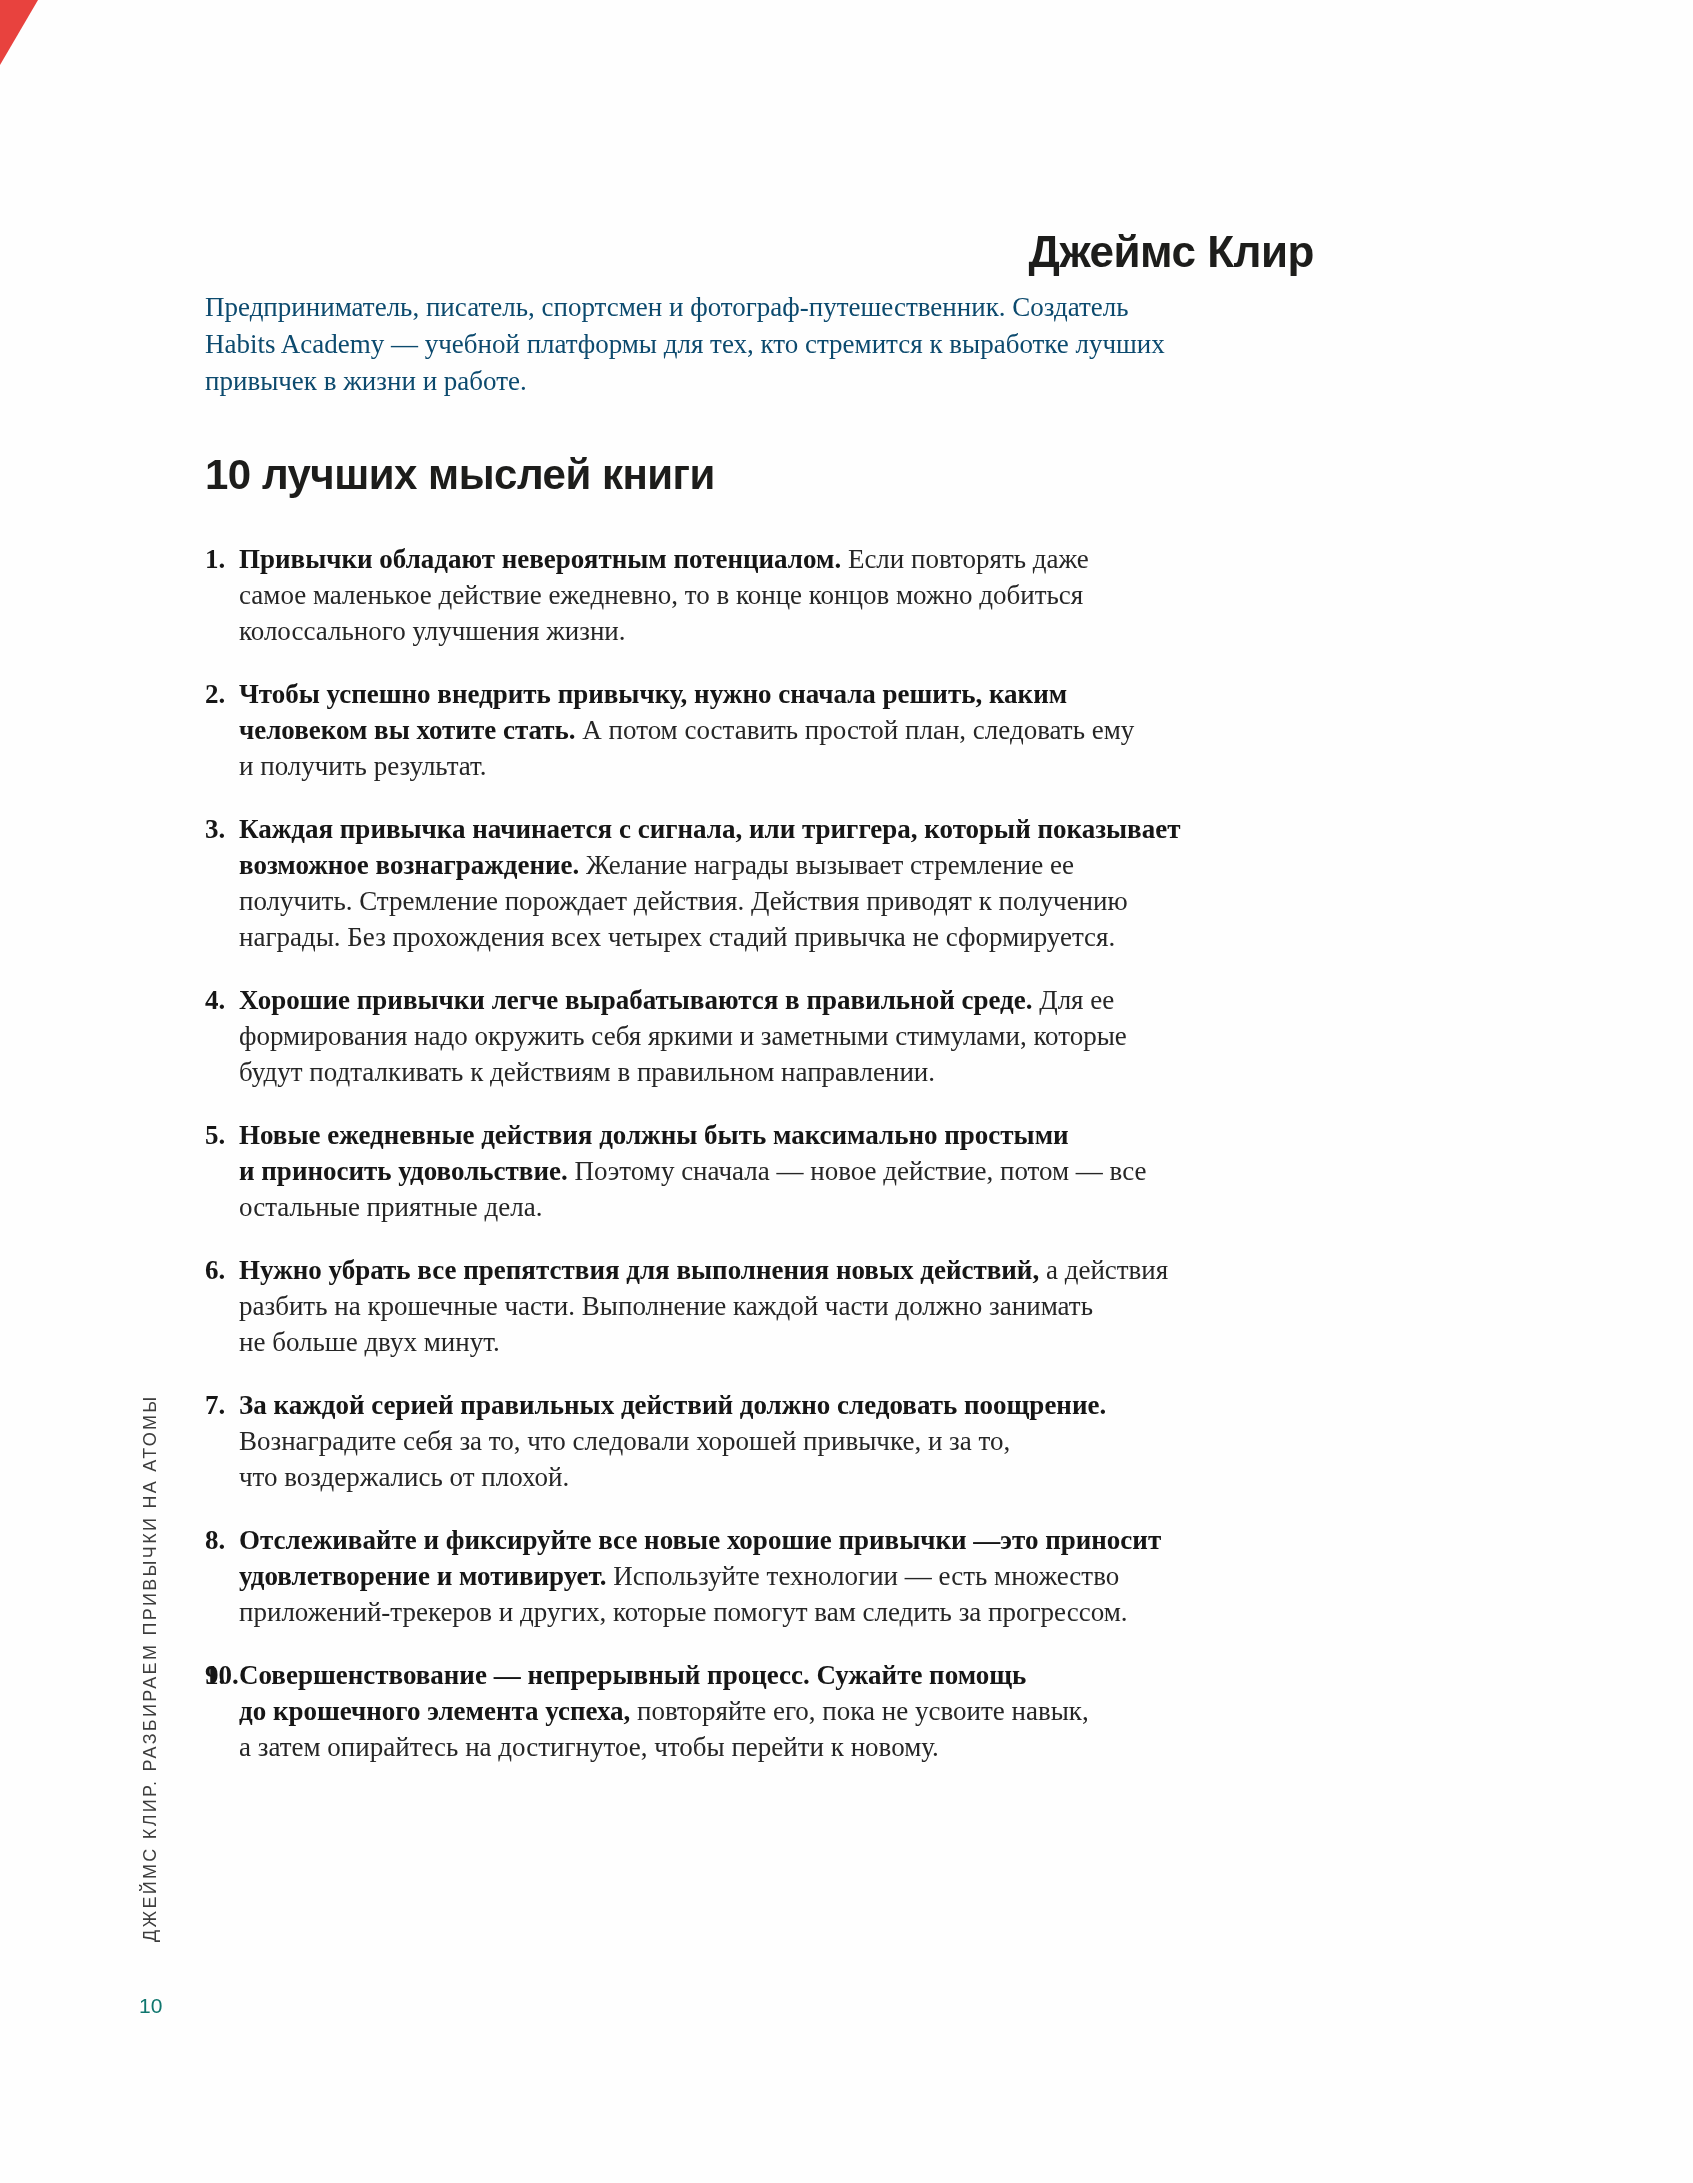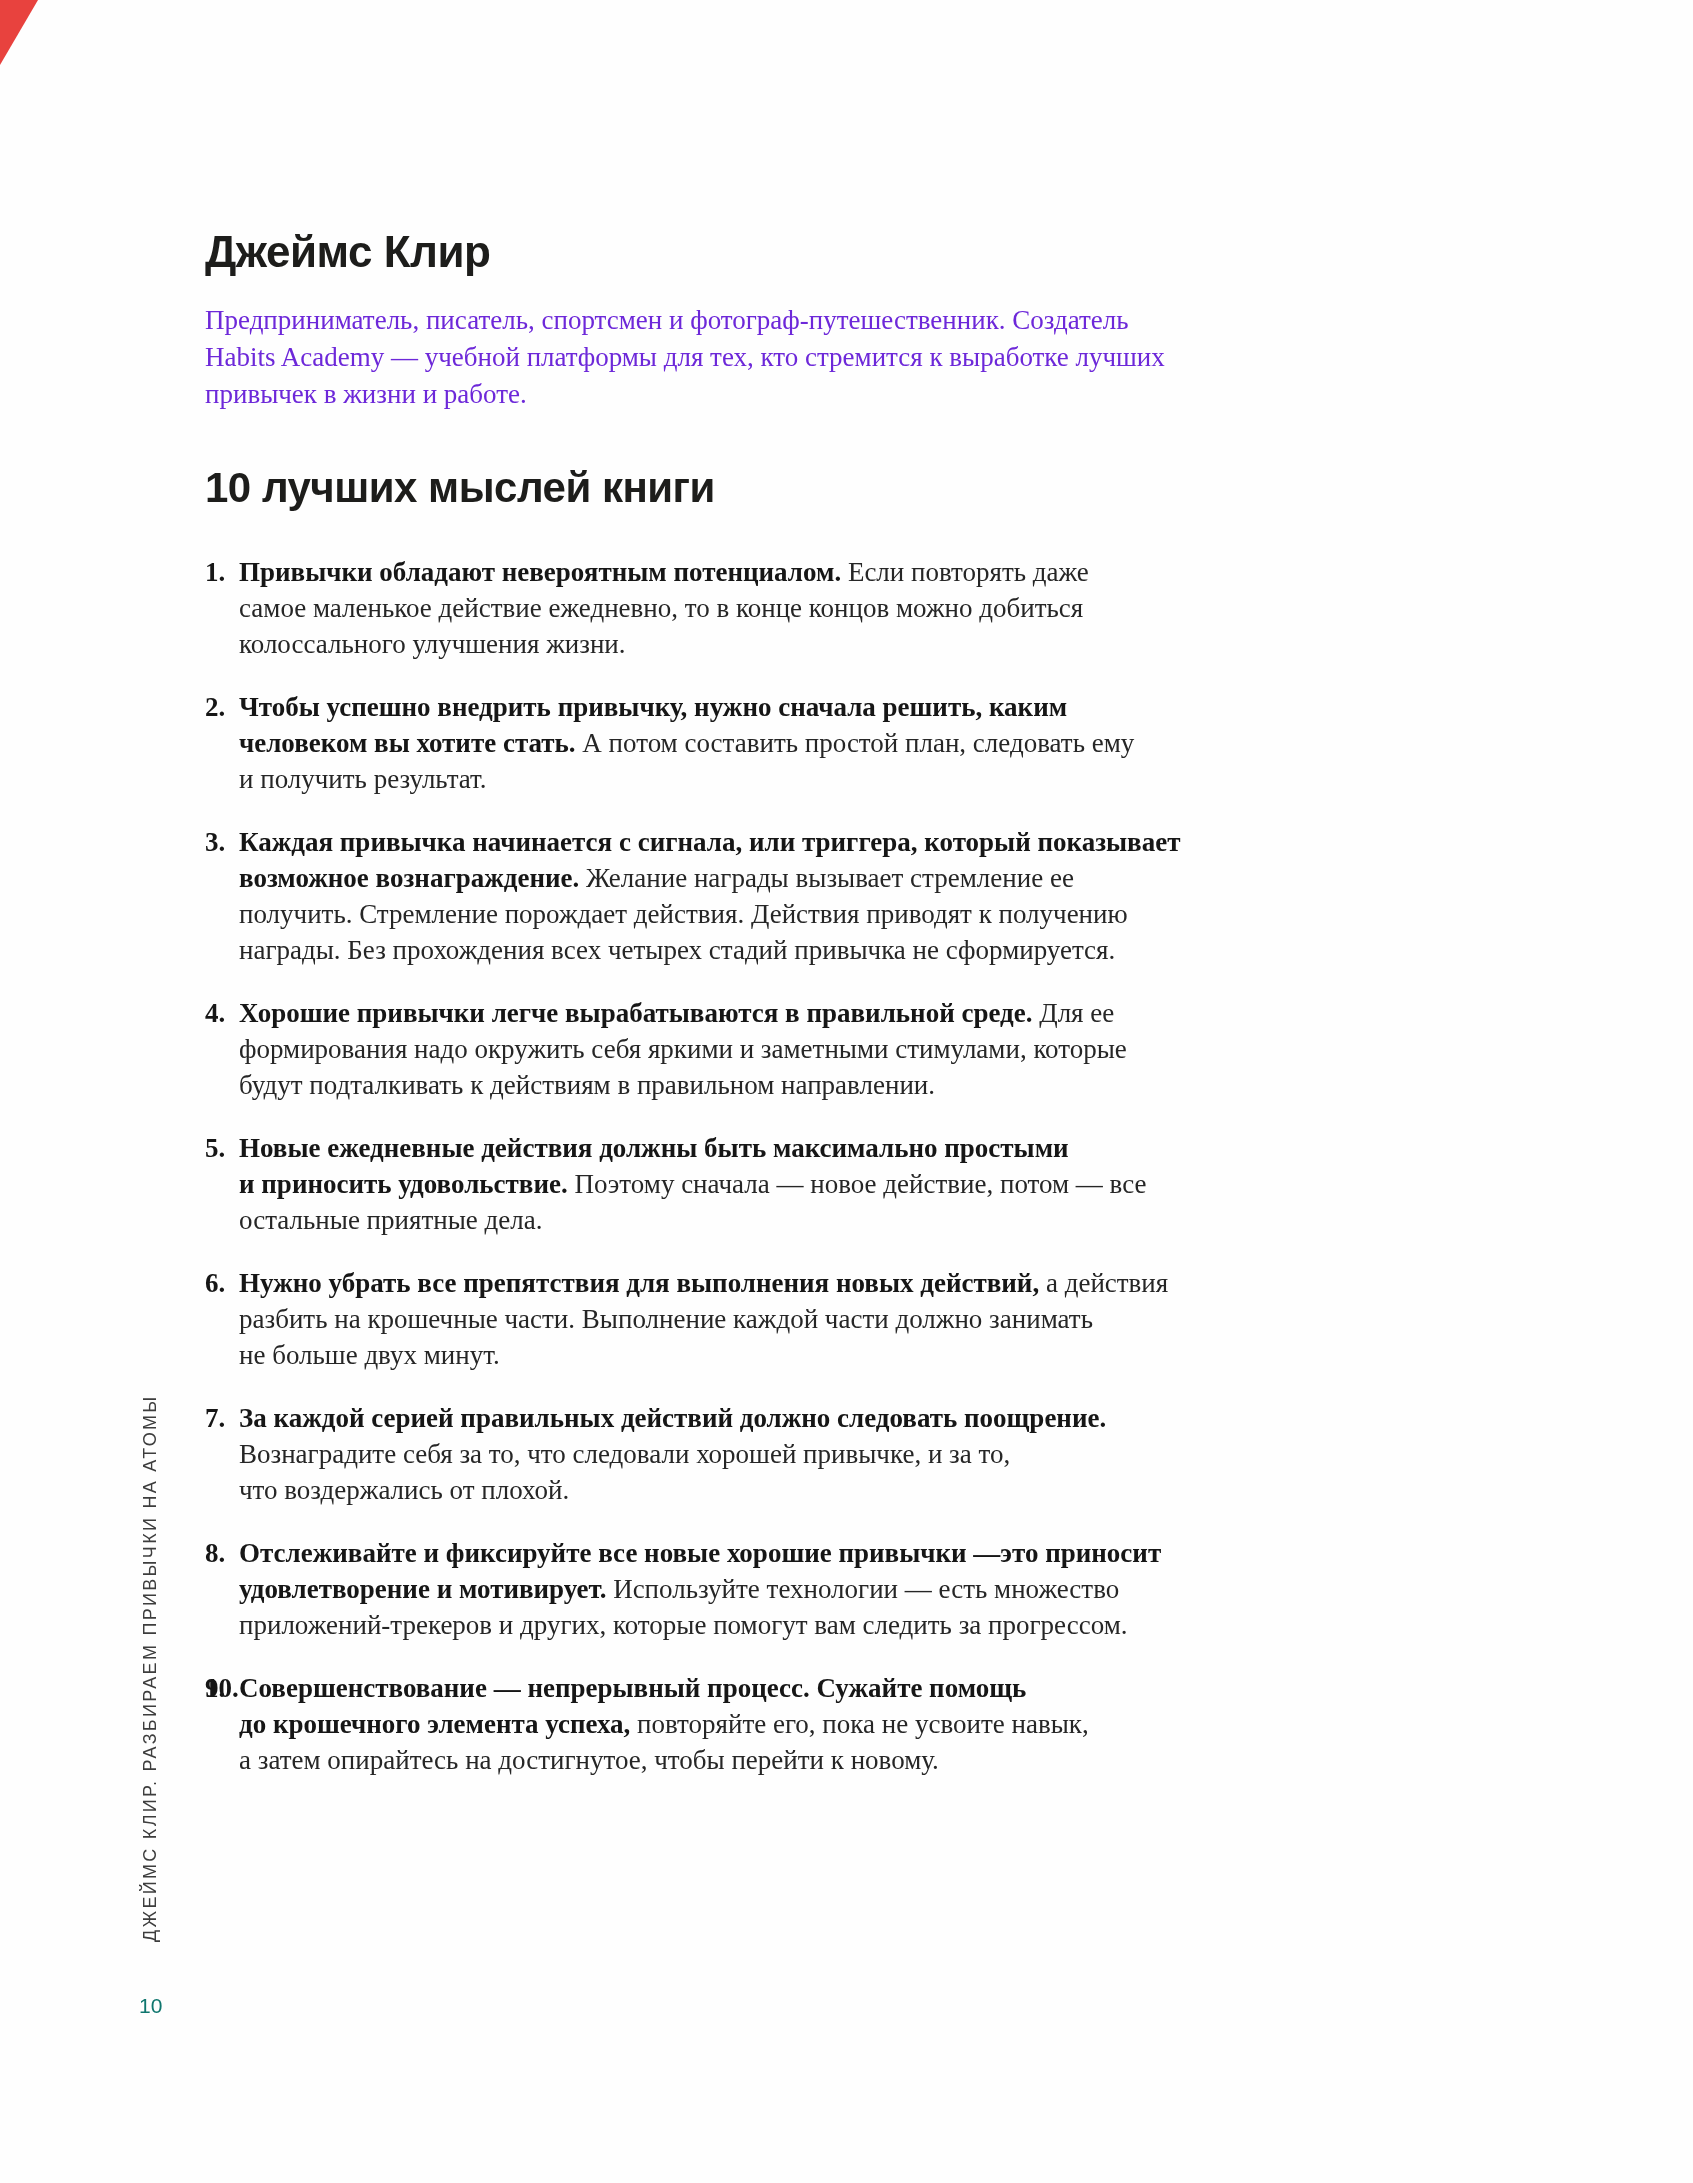--- a/index.html
+++ b/index.html
@@ -31,27 +31,28 @@
     width: 1109px;
   }
   .author-name {
     font-family: "Liberation Sans", sans-serif;
     font-weight: bold;
     font-size: 44px;
     line-height: 51px;
     letter-spacing: -0.5px;
     color: #1d1d1b;
     margin: 0;
+    text-align: right;
   }
   .author-bio {
-    margin-top: 25px;
+    margin-top: 12px;
     font-size: 27px;
     line-height: 37px;
     white-space: pre-line;
-    color: #6d28d9;
+    color: #0c4a6e;
   }
   .section-title {
     font-family: "Liberation Sans", sans-serif;
     font-weight: bold;
     font-size: 42px;
     line-height: 49px;
     letter-spacing: -0.5px;
     color: #1d1d1b;
     margin: 50px 0 0 0;
   }

